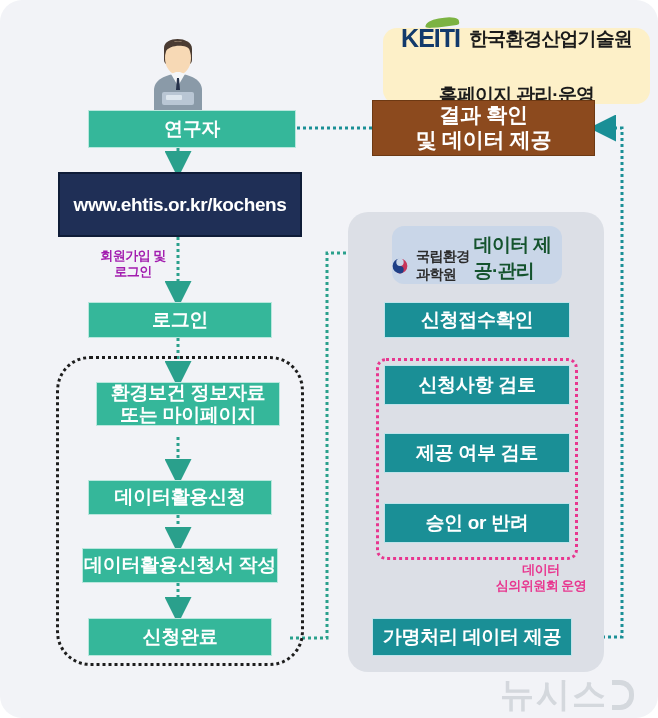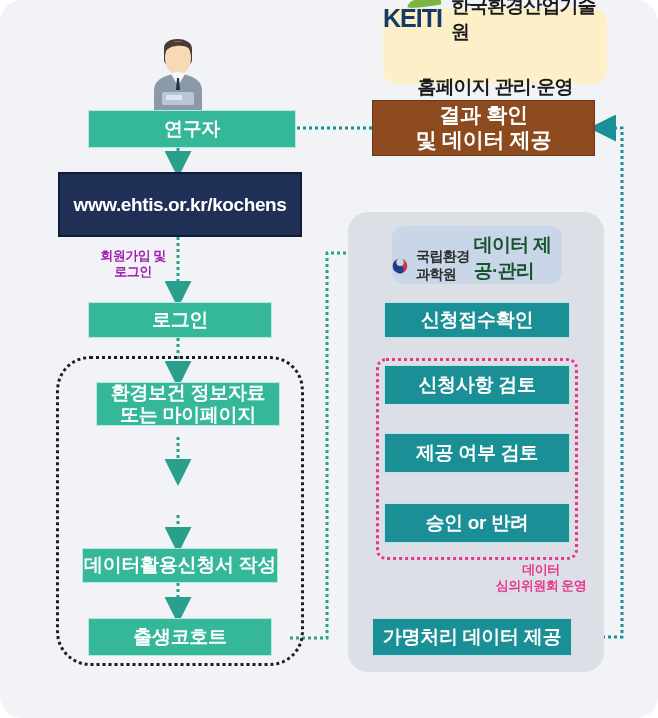--- a/index.html
+++ b/index.html
@@ -158,21 +158,21 @@
     <line x1="476" y1="338" x2="476" y2="365" stroke="#1a8f96" stroke-width="3" stroke-dasharray="3,3" marker-end="url(#ah-teal)"></line>
     <line x1="476" y1="405" x2="476" y2="433" stroke="#1a8f96" stroke-width="3" stroke-dasharray="3,3" marker-end="url(#ah-teal)"></line>
     <line x1="476" y1="473" x2="476" y2="503" stroke="#1a8f96" stroke-width="3" stroke-dasharray="3,3" marker-end="url(#ah-teal)"></line>
     <line x1="476" y1="543" x2="476" y2="618" stroke="#1a8f96" stroke-width="3" stroke-dasharray="3,3" marker-end="url(#ah-teal)"></line>
 
     <polyline points="572,637 622,637 622,128 595,128" fill="none" stroke="#1a8f96" stroke-width="3" stroke-dasharray="3,3" marker-end="url(#ah-teal)"></polyline>
 
     <line x1="372" y1="128" x2="272" y2="128" stroke="#1a8f96" stroke-width="3" stroke-dasharray="3,3" marker-end="url(#ah-teal)"></line>
   </svg>
 
-  <div id="keiti-header" style="left:383px; top:8px; width:224px; height:76px;gap:26px;">
+  <div id="keiti-header" style="left:383px; top:28px; width:267px; height:76px;gap:26px;">
     <div id="keiti-row">
       <div id="keiti-wordmark">
         <div id="keiti-swoosh"></div>
         <span>KEITI</span>
       </div>
       <span id="keiti-org">한국환경산업기술원</span>
     </div>
     <div id="keiti-sub">홈페이지 관리·운영</div>
   </div>
 
@@ -198,24 +198,25 @@
   <div class="caption cap-teal" style="left:90px; top:248px; width:86px;">회원가입 및
 로그인</div>
 
   <div class="box teal-left" style="left:88px; top:302px; width:184px; height:36px;">로그인</div>
 
   <div id="left-dashed" style="left:56px; top:356px; width:248px; height:310px;"></div>
 
   <div class="box teal-left" style="left:96px; top:382px; width:184px; height:44px;">환경보건 정보자료
 또는 마이페이지</div>
 
+  <div class="box teal-left" style="left:88px; top:480px; width:184px; height:35px;">데이터활용신청</div>
 
   <div class="box teal-left" style="left:82px; top:548px; width:196px; height:35px;">데이터활용신청서 작성</div>
 
-  <div class="box teal-left" style="left:88px; top:618px; width:184px; height:38px;">출생코호트</div>
+  <div class="box teal-left" style="left:88px; top:618px; width:184px; height:38px;">신청완료</div>
 
   <div id="right-panel" style="left:348px; top:212px; width:256px; height:460px;"></div>
 
   <div id="nier-header" style="left:392px; top:226px; width:170px; height:58px;">
     <div id="nier-row">
       <svg width="26" height="26" viewBox="0 0 26 26" xmlns="http://www.w3.org/2000/svg">
         <path d="M13,1 A12,12 0 0,1 13,25 A6,6 0 0,1 13,13 A6,6 0 0,0 13,1 Z" fill="#c8365a"></path>
         <path d="M13,25 A12,12 0 0,1 13,1 A6,6 0 0,0 13,13 A6,6 0 0,1 13,25 Z" fill="#1f3f86"></path>
       </svg>
       <span id="nier-name">국립환경과학원</span>
@@ -234,14 +235,18 @@
   <div class="box teal-right" style="left:384px; top:503px; width:186px; height:40px;">승인 or 반려</div>
 
   <div class="caption cap-pink" style="left:486px; top:562px; width:110px;">데이터
 심의위원회 운영</div>
 
   <div class="box teal-right" style="left:372px; top:618px; width:200px; height:38px;">가명처리 데이터 제공</div>
 
   <div class="box brown" style="left:372px; top:100px; width:223px; height:56px; flex-direction:column;">결과 확인
 및 데이터 제공</div>
 
+  <div id="watermark" style="left:500px; top:672px;">
+    <span>뉴시스</span>
+    <span id="wm-d"></span>
+  </div>
 
 </div>
 
 </body></html>

